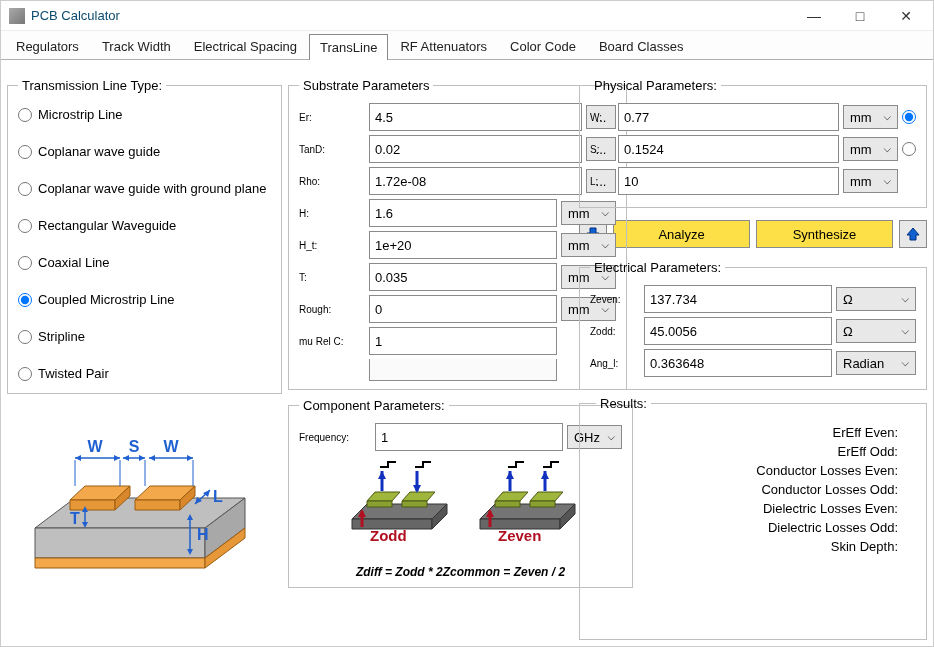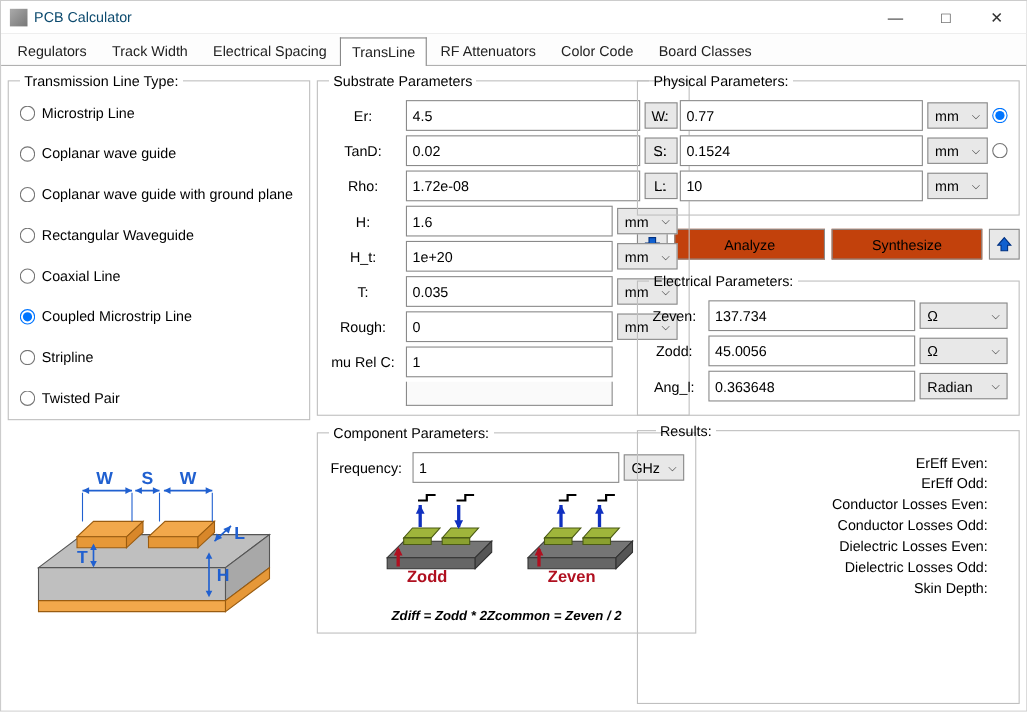--- a/index.html
+++ b/index.html
@@ -60,21 +60,21 @@
     position:relative;
     top:1px;
   }
   .workarea {
     flex:1;
     display:flex;
     padding: 6px;
     gap: 6px;
     overflow:hidden;
   }
-  .col { display:flex; flex-direction:column; gap:6px; }
+  .col { display:flex; flex-direction:column; gap:6px;margin-top:12px; }
   .col1 { width: 316px; }
   .col2 { width: 285px; }
   .col3 { flex:1; }
   fieldset.group {
     border: 1px solid #bfbfbf;
     padding: 10px 10px 8px 10px;
     position:relative;
   }
   fieldset.group > legend {
     padding: 0 4px;
@@ -85,23 +85,23 @@
   .radioitem { display:flex; align-items:center; gap:6px; }
   .radioitem input[type=radio] { width:14px; height:14px; }
   .paramrow {
     display:flex;
     align-items:center;
     margin-bottom: 4px;
     gap: 4px;
   }
   .paramrow .lbl {
     width: 66px;
-    text-align:center;
+    text-align:left;
     padding-right: 4px;
-    font-size:13px;
+    font-size:10px;
   }
   .col3 .paramrow .lbl { width: 50px; }
   .txt {
     border: 1px solid #8a8a8a;
     padding: 3px 5px;
     font-size: 13px;
     background:#fff;
     height: 28px;
     flex:1;
   }
@@ -118,21 +118,21 @@
   .unit-sel::after { content:"⌵"; font-size:10px; color:#333; margin-left:4px; }
   .btnrow {
     display:flex;
     align-items:center;
     gap:6px;
     margin: 6px 0;
   }
   .btn {
     height:28px;
     border:1px solid #8a8a8a;
-    background:#c2410c;
+    background:#fde047;
     padding: 0 16px;
     font-size:13px;
   }
   .iconbtn {
     width:28px; height:28px;
     border:1px solid #8a8a8a;
     background:#e8e8e8;
     display:flex; align-items:center; justify-content:center;
   }
   .results-list {

